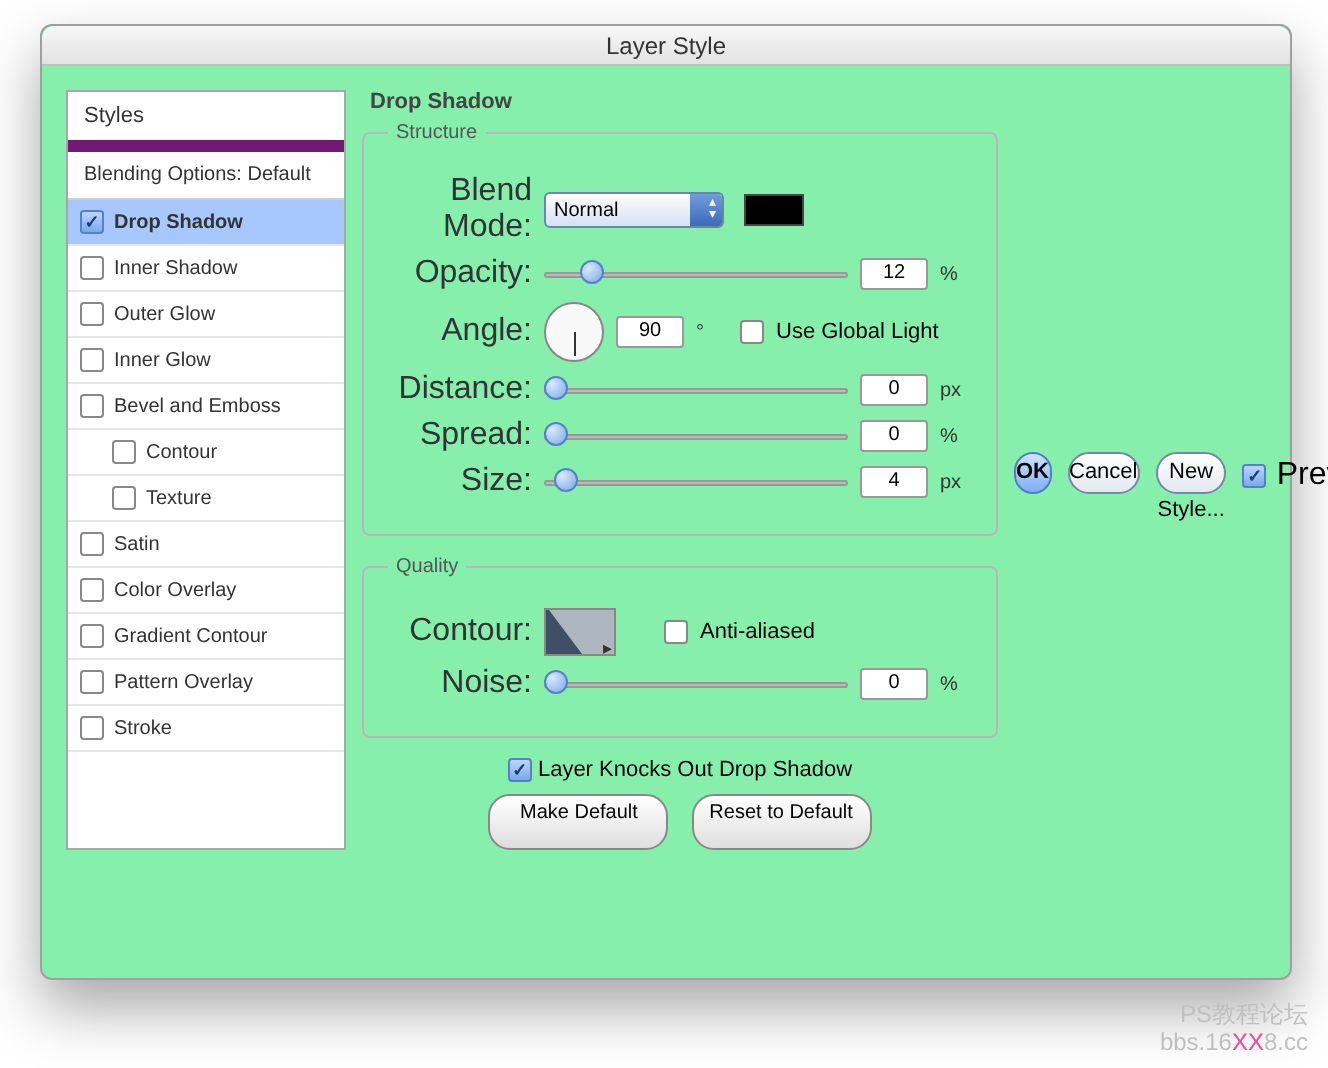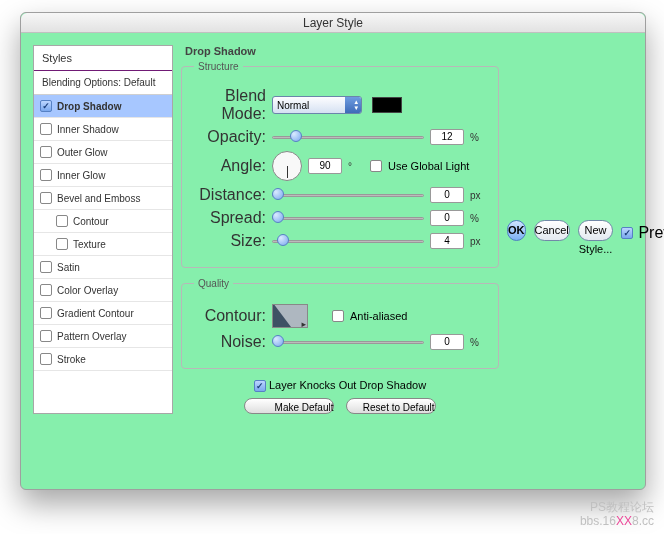--- a/index.html
+++ b/index.html
@@ -1,21 +1,21 @@
 <!DOCTYPE html>
 <html><head>
 <meta charset="utf-8">
 <style>
 * { box-sizing: border-box; margin: 0; padding: 0; }
 body { font-family: "Lucida Grande", Arial, sans-serif; font-size: 11px; background: #fff; width: 664px; height: 534px; position: relative; }
 .window { position: absolute; left: 20px; top: 12px; width: 626px; height: 478px; background: #86efac; border: 1px solid #9f9f9f; border-radius: 6px; box-shadow: 0 14px 30px rgba(0,0,0,0.35); }
 .titlebar { height: 20px; text-align: center; font-size: 12px; color: #333; line-height: 20px; border-bottom: 1px solid #c0c0c0; background: linear-gradient(#f7f7f7,#e2e2e2); border-radius: 6px 6px 0 0; }
 .content { display: flex; padding: 12px; gap: 8px; }
 .styles-panel { width: 140px; border: 1px solid #a7a7a7; background: #fff; }
-.styles-header { padding: 6px 8px; border-bottom: 1px solid #701a75; font-size: 11px; color: #333; }
+.styles-header { padding: 6px 8px; border-bottom: 6px solid #701a75; font-size: 11px; color: #333; }
 .styles-list { }
 .blend-opt { padding: 6px 8px; border-bottom: 1px solid #cfcfcf; font-size: 10px; color: #333; }
 .style-item { padding: 5px 6px; border-bottom: 1px solid #e6e6e6; display: flex; align-items: center; gap: 5px; font-size: 10px; color: #333; cursor: pointer; }
 .style-item.sub { padding-left: 22px; }
 .style-item.selected { background: #a7c7ff; }
 .cbx { width: 12px; height: 12px; border: 1px solid #888; background: #fff; display: inline-flex; align-items: center; justify-content: center; font-size: 9px; color: #2a6dd8; border-radius: 2px; }
 .cbx.checked::before { content: "✓"; font-weight: bold; }
 .cbx.blue { background: linear-gradient(#bcd5ff,#7aa8ee); border-color: #5681c4; color: #1a3d7a; }
 .middle { width: 318px; }
 .panel-title { font-size: 11px; font-weight: bold; color: #444; margin-bottom: 4px; margin-left: 4px; }
@@ -31,21 +31,21 @@
 .track { height: 3px; background: #bbb; border: 1px solid #999; border-radius: 2px; flex: 1; }
 .thumb { position: absolute; width: 12px; height: 12px; background: radial-gradient(circle at 30% 30%, #d9eaff, #7aa8ee); border: 1px solid #5681c4; border-radius: 50%; top: 0; }
 .num { width: 34px; height: 16px; border: 1px solid #999; background: #fff; border-radius: 2px; text-align: center; font-size: 10px; line-height: 14px; }
 .unit { width: 16px; font-size: 10px; color: #333; }
 .angle-dial { width: 30px; height: 30px; border: 1px solid #888; border-radius: 50%; background: #f8f8f8; position: relative; }
 .angle-dial::after { content: ""; position: absolute; left: 50%; top: 50%; width: 1px; height: 12px; background: #333; transform-origin: top; transform: rotate(0deg); }
 .contour-swatch { width: 36px; height: 24px; border: 1px solid #888; background: #aeb7c0; position: relative; overflow: hidden; }
 .contour-swatch::before { content: ""; position: absolute; left: 0; bottom: 0; border-left: 18px solid #3e5164; border-top: 24px solid transparent; }
 .contour-swatch::after { content: "▸"; position:absolute; right:1px; bottom:-2px; font-size:9px; color:#333; }
 .center-row { text-align: center; margin-top: 6px; }
-.mac-btn { display: inline-block; min-width: 90px; height: 16px; border: 1px solid #888; border-radius: 11px; background: linear-gradient(#ffffff,#dedede); font-size: 10px; line-height: 18px; text-align: right; margin: 0 4px; cursor: pointer; }
+.mac-btn { display: inline-block; min-width: 90px; height: 28px; border: 1px solid #888; border-radius: 11px; background: linear-gradient(#ffffff,#dedede); font-size: 10px; line-height: 18px; text-align: center; margin: 0 4px; cursor: pointer; }
 .right { width: 108px; display: flex; flex-direction: row; align-items: center; gap: 8px; padding-top: 2px; }
 .aqua-btn { width: 100px; height: 21px; border: 1px solid #7288a8; border-radius: 11px; background: linear-gradient(#ffffff,#e3e9f0); font-size: 11px; text-align: center; line-height: 19px; cursor: pointer; }
 .aqua-btn.primary { background: linear-gradient(#cfe4ff,#7cb0f2); border-color: #4e7dc3; font-weight: bold; }
 .preview-row { display: flex; align-items: center; gap: 5px; margin-top: 4px; font-size: 16px; }
 .preview-box { width: 74px; height: 74px; border: 1px solid #aaa; background: #ddd; display: flex; align-items: center; justify-content: center; margin-top: 6px; }
 .preview-inner { width: 30px; height: 30px; background: #555; }
 .watermark { position: absolute; right: 10px; bottom: 6px; font-size: 12px; color: #c0c0c0; text-align: right; line-height: 14px; }
 .watermark .red { color: #ec4899; }
 </style>
 </head>

